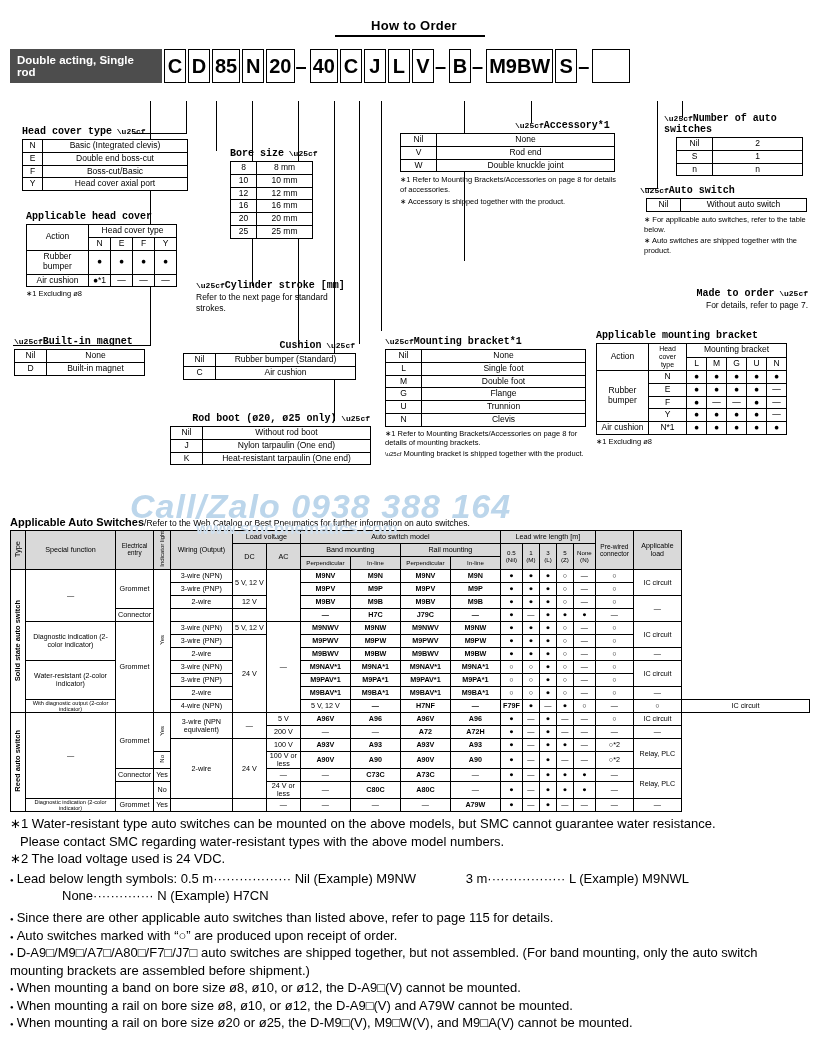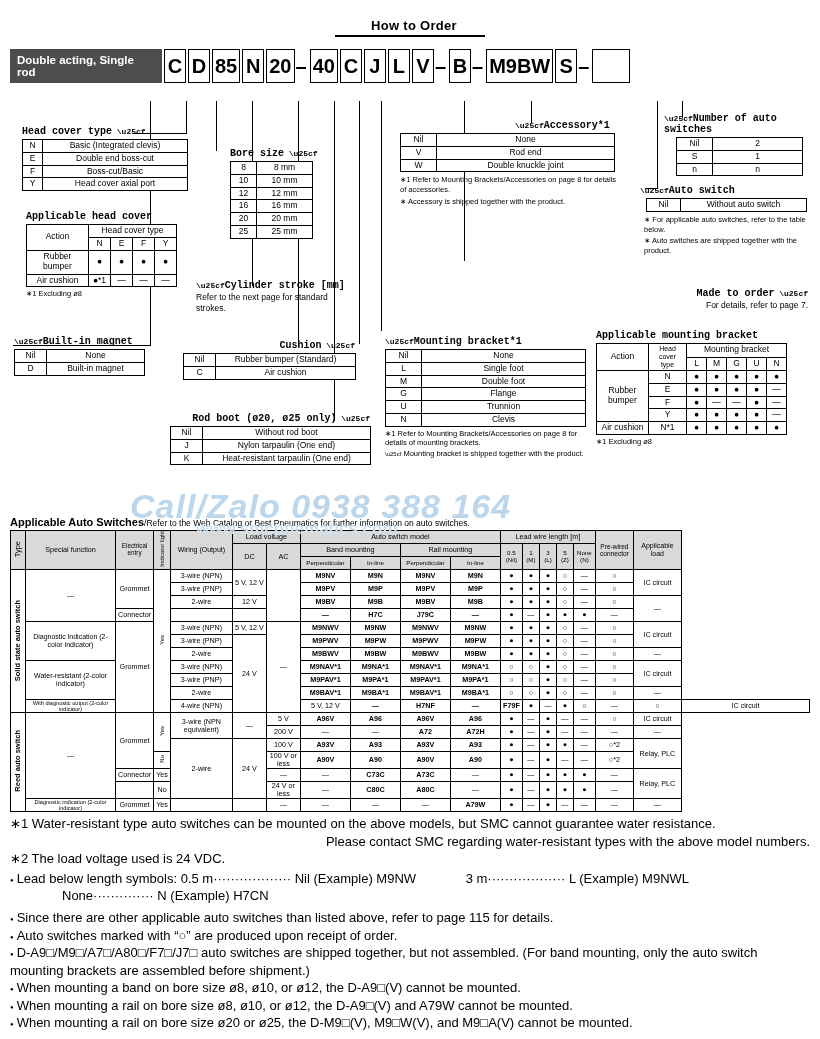--- a/index.html
+++ b/index.html
@@ -114,21 +114,21 @@
   table.sw th { background: #d9d9d9; font-weight: normal; }
   table.sw td.bold { font-weight: bold; }
   .vtext {
     writing-mode: vertical-rl;
     transform: rotate(180deg);
     white-space: nowrap;
     font-size: 7.5px;
   }
   .tiny { font-size: 6px; }
   .notes { font-size: 13px; line-height: 1.35; margin-left: 10px; }
-  .notes .ind { margin-left: 10px; text-align: right; }
+  .notes .ind { margin-left: 10px; }
   .dot::before { content:"\25CF"; font-size:6px; margin-right:3px; vertical-align:1px;}
 </style>
 </head>
 <body>
 
 <div class="page">
 
   <div class="title">How to Order</div>
   <div class="title-rule"></div>
 

